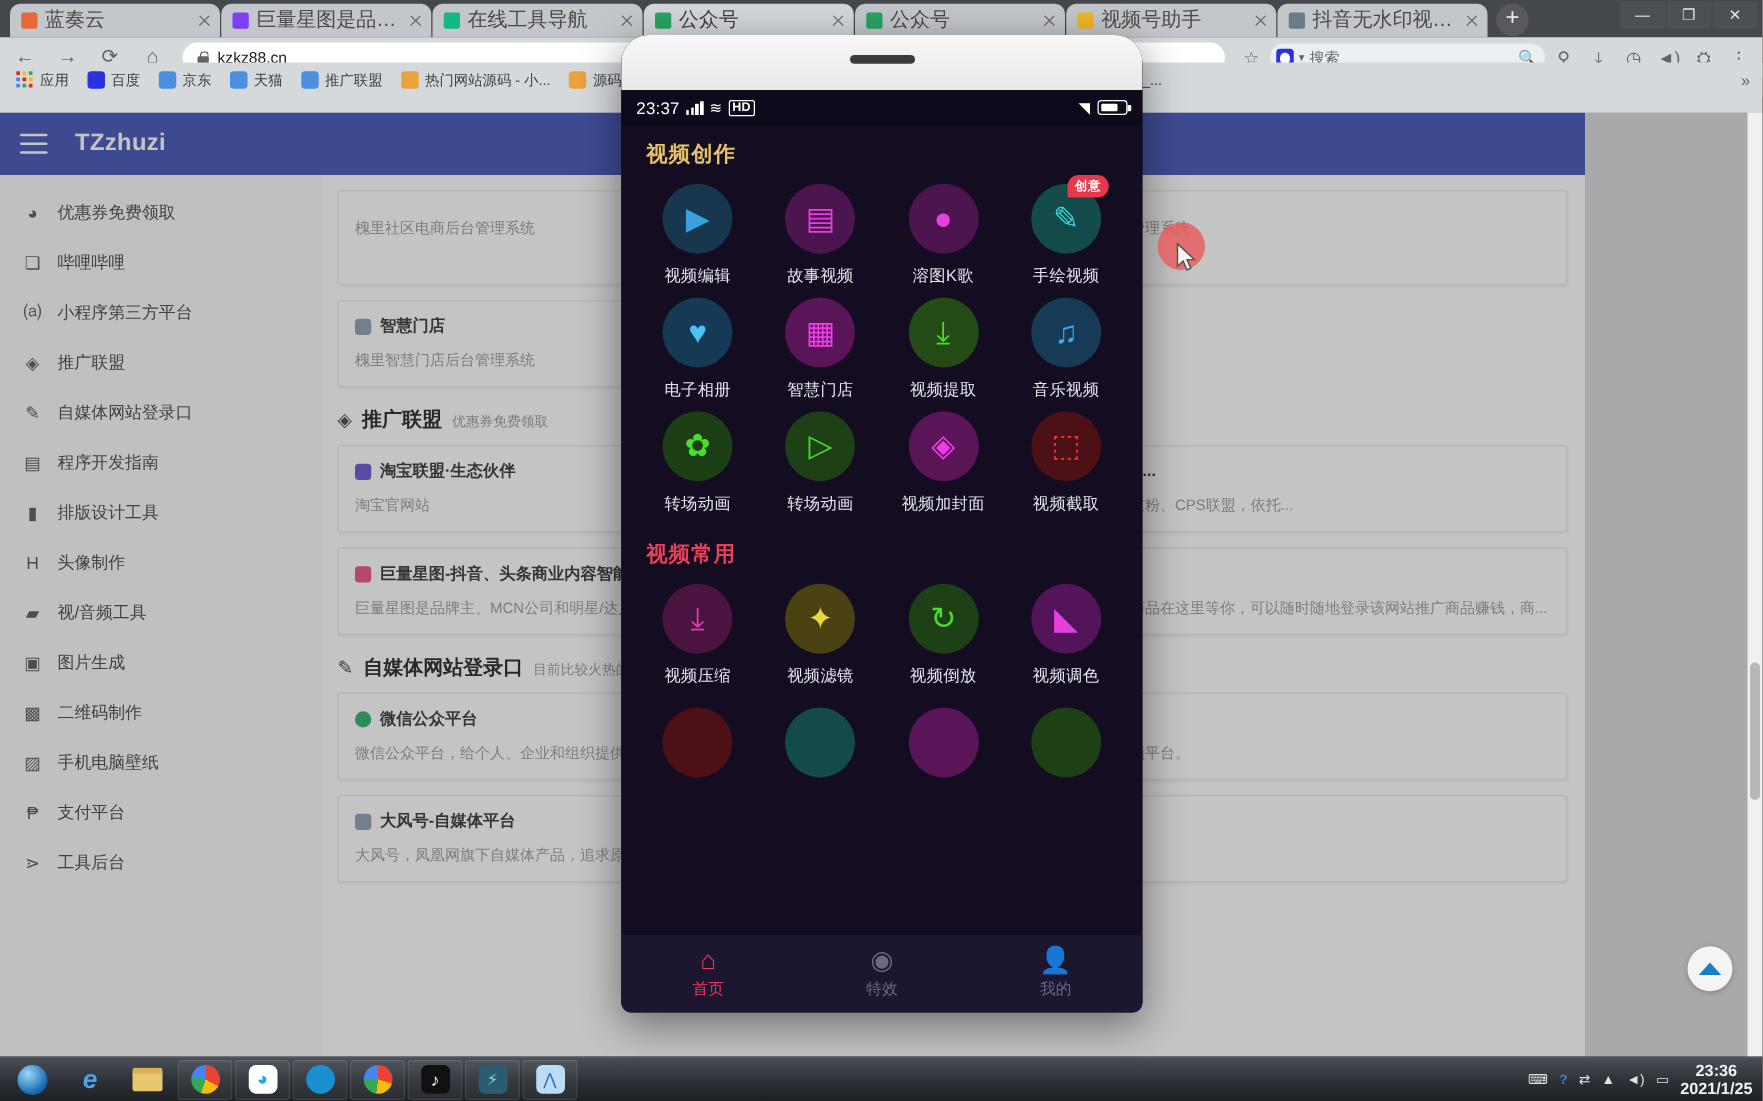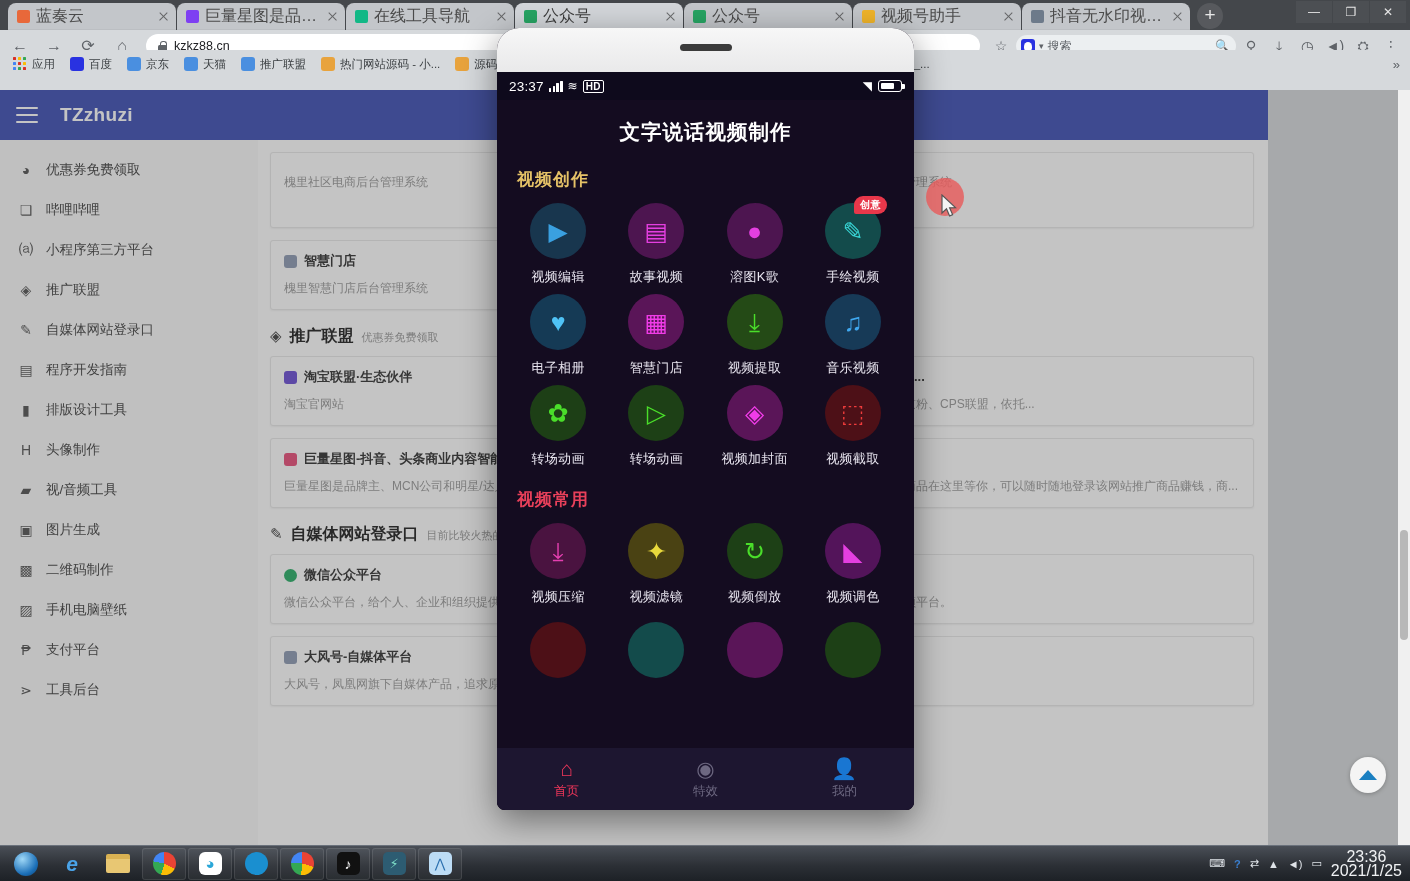--- a/index.html
+++ b/index.html
@@ -140,21 +140,21 @@
               background:rgba(233,90,90,.80); z-index:80; }
   #cursor { position:absolute; left:940px; top:194px; z-index:81; }
 
   
   #taskbar { position:absolute; left:0; bottom:0; width:1410px; height:36px;
              background:linear-gradient(#4a4f57,#2c3036 55%,#1d2126); display:flex; align-items:center; gap:2px;
              padding-left:4px; border-top:1px solid #6b727c; }
   .tbbtn { width:44px; height:32px; display:flex; align-items:center; justify-content:center; border-radius:3px; }
   .tbbtn.sep { box-shadow:inset 0 0 0 1px rgba(255,255,255,.10); background:rgba(255,255,255,.05); }
   .tray { margin-left:auto; display:flex; align-items:center; gap:9px; padding-right:8px; color:#dfe3e8; font-size:11px; }
-  .clock { text-align:center; line-height:14px; font-size:16px; color:#f0f2f4; }
+  .clock { text-align:center; line-height:14px; font-size:13px; color:#f0f2f4;font-weight:bold; }
 </style>
 </head>
 <body>
 
 <div id="browser">
 
   <div class="tabstrip-bg"></div>
   <div class="tabs" id="tabstrip">
       <div class="tab inactive">
         <span class="favicon" style="background:#e8683a"></span>
@@ -472,21 +472,20 @@
     </div>
     <div class="sb-right">
       <span class="ico-cast">◥</span>
       <span class="ico-batt">
           <i></i>
         </span>
     </div>
   </div>
 
   <div class="phone-body">
-    <div class="phone-title">文字说话视频制作</div>
     <div id="phone-sections">
         <div class="sect-label" style="color: rgb(229, 194, 103);">视频创作</div>
         <div class="icon-grid">
           <div class="icell">
             <div class="icircle" style="background:#18364e">
               <span class="glyph" style="color:#3aa0e0">▶</span>
             </div>
             <span class="ilabel">视频编辑</span>
           </div>
           <div class="icell">

